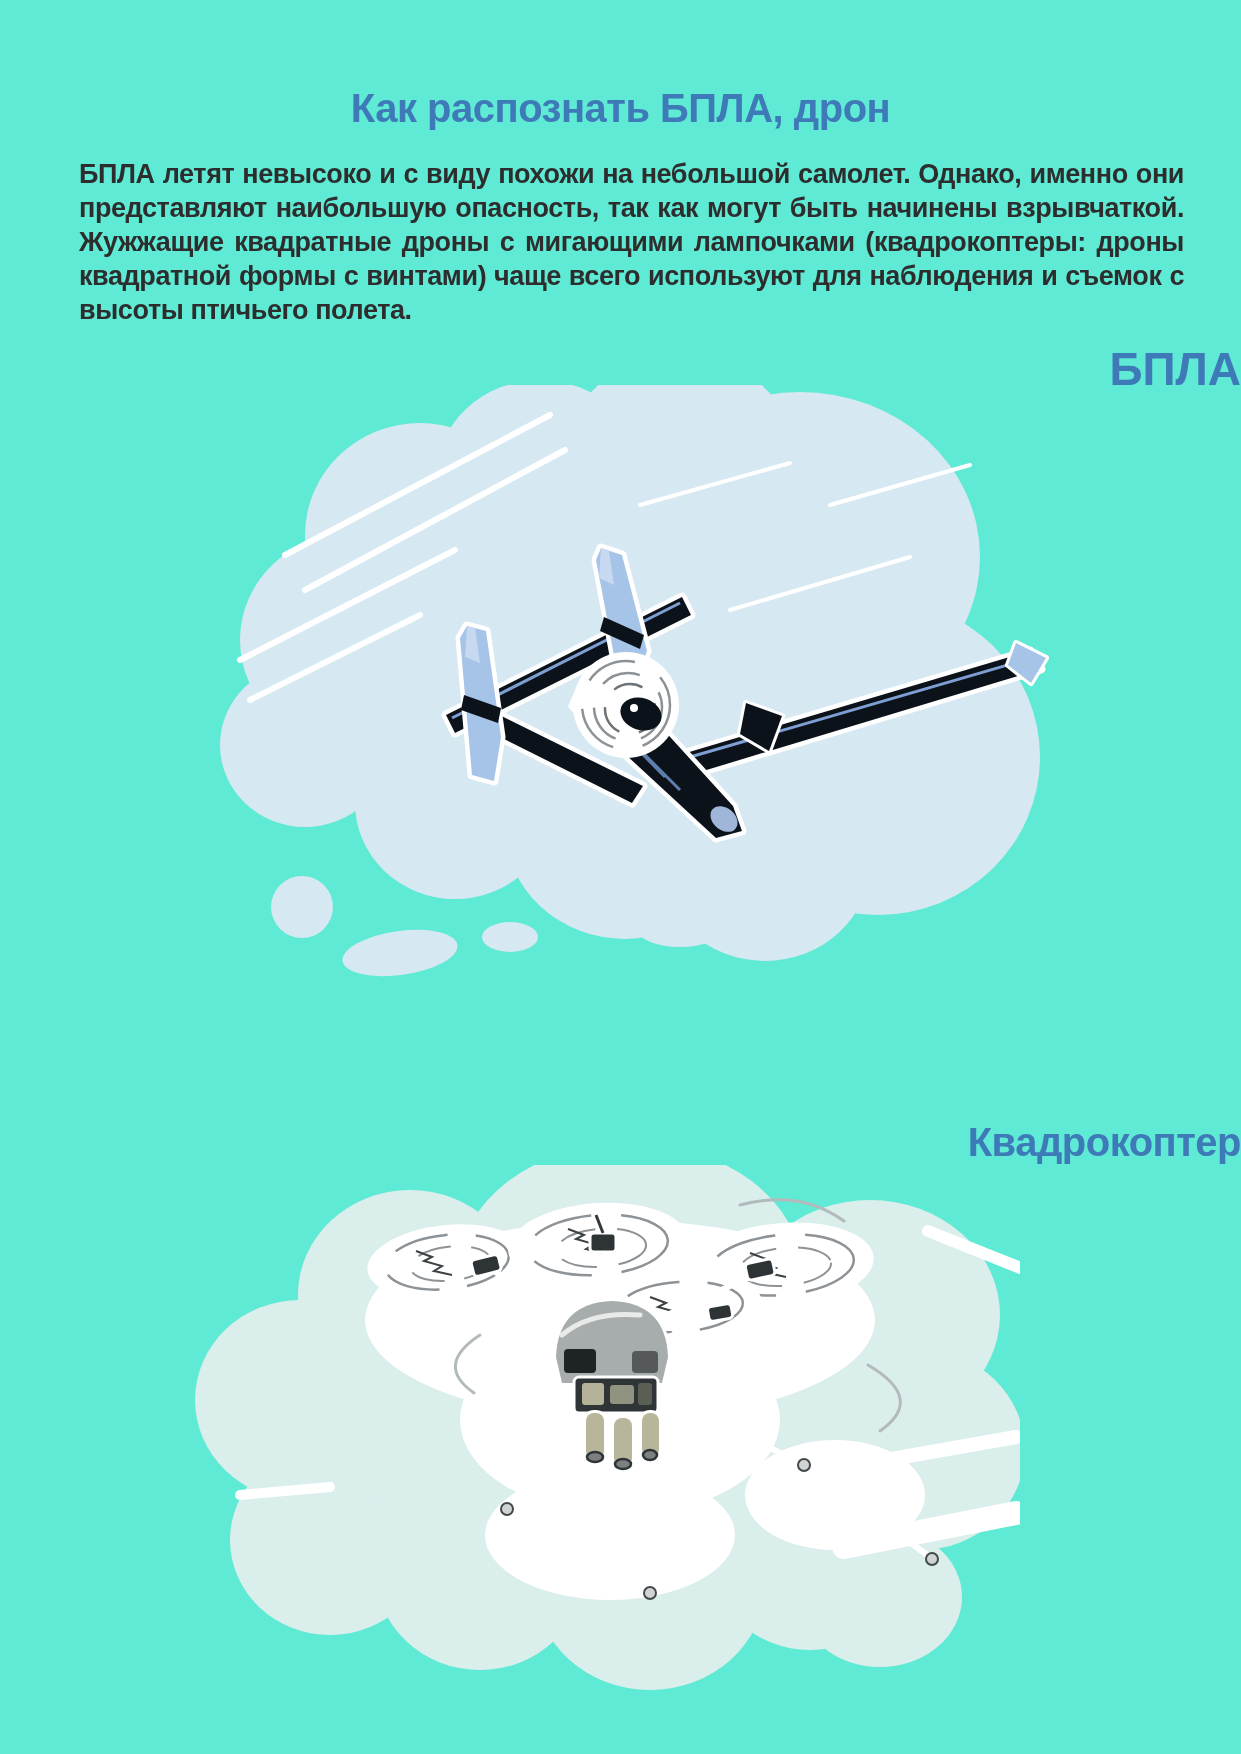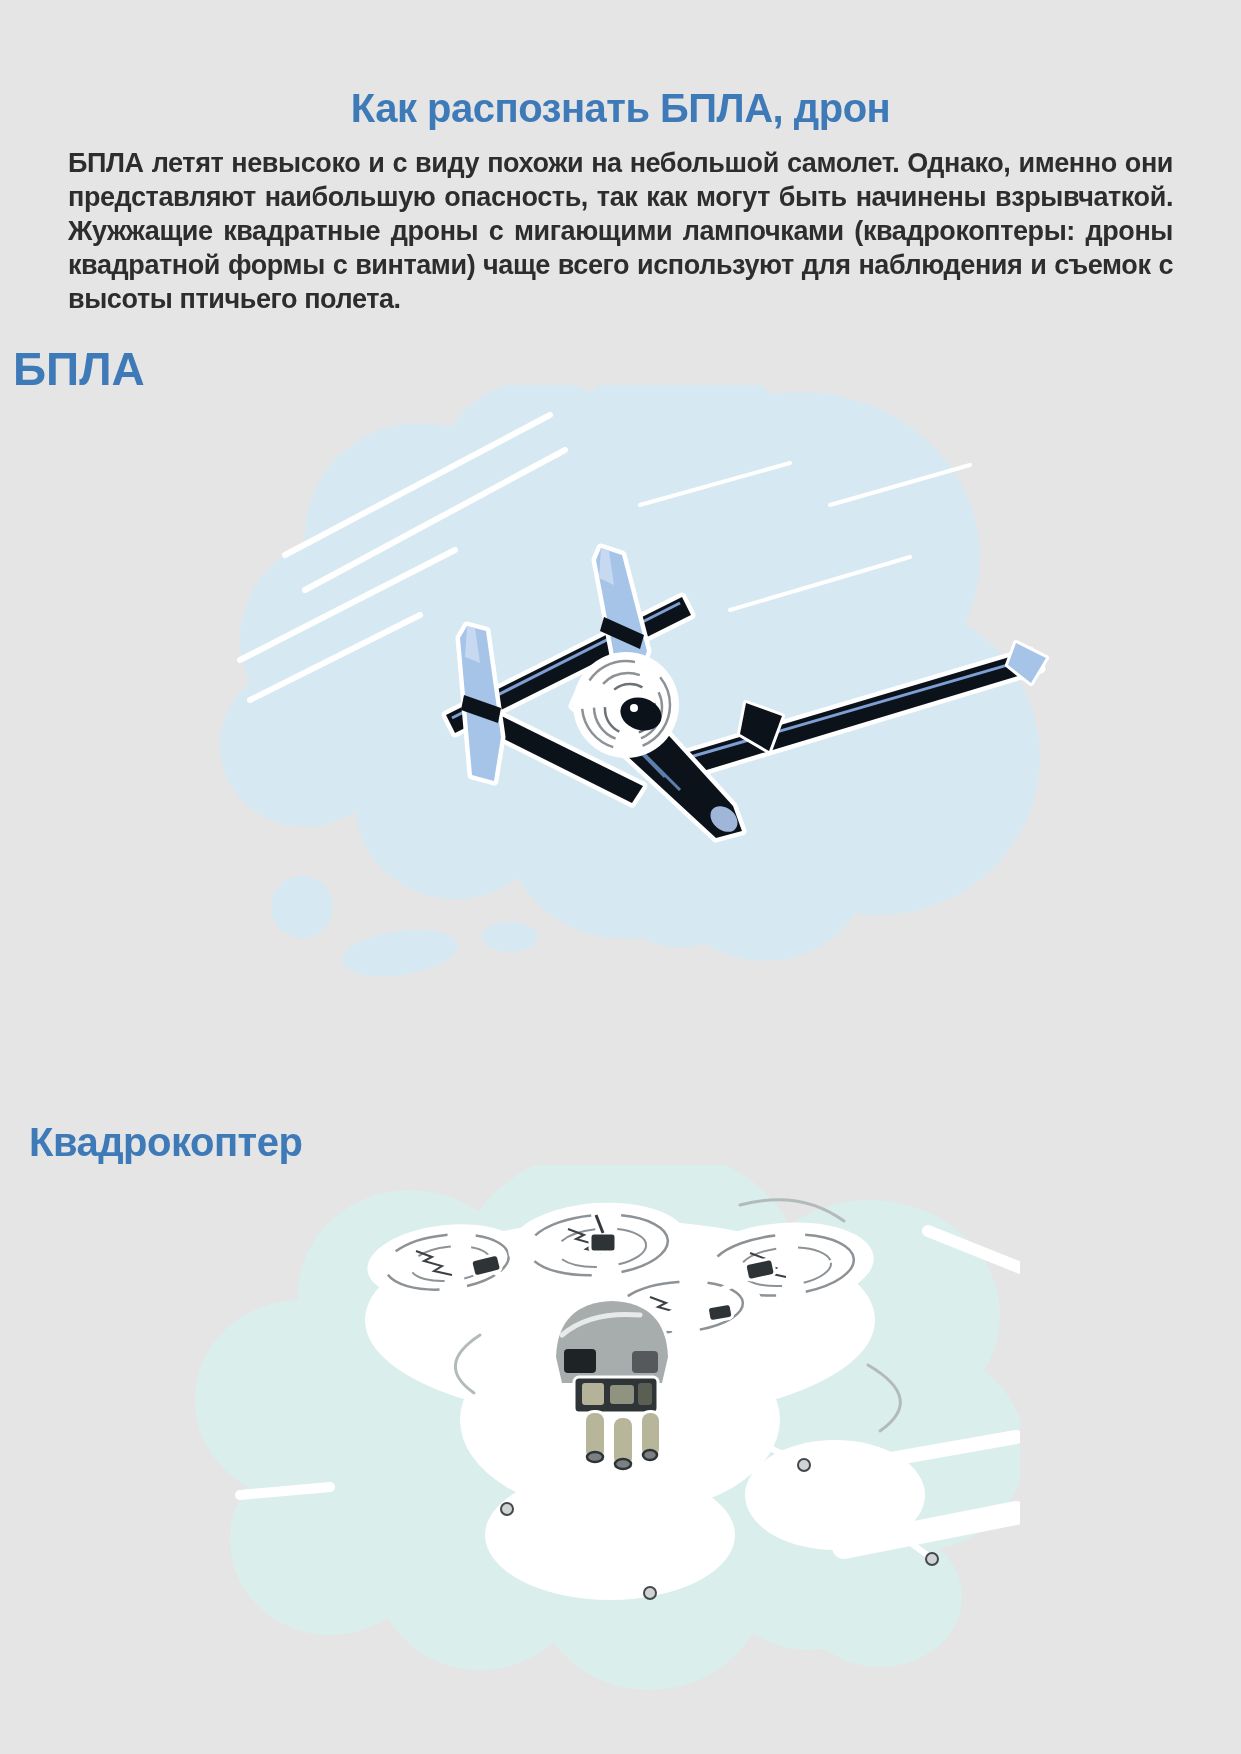--- a/index.html
+++ b/index.html
@@ -8,40 +8,40 @@
     --cloud-blue:#d6e8f2;
     --cloud-mint:#daeeec;
     --drone-dark:#0c1219;
     --drone-blue:#a6c3e8;
     --gray-sketch:#8d9296;
   }
   html,body{margin:0;padding:0;background:#ffffff;}
   .page{
     position:relative;
     width:1241px;height:1754px;
-    background:#e5e5e5;
+    background:#5eead4;
     font-family:"Liberation Sans","DejaVu Sans",sans-serif;
     overflow:hidden;
   }
   .page-title{
     position:absolute;left:0;right:0;top:86px;margin:0;
     text-align:center;
     font-size:40px;font-weight:bold;letter-spacing:-0.5px;
     color:var(--heading-blue);
   }
   .intro{
-    position:absolute;left:68px;width:1105px;top:146px;margin:0;
+    position:absolute;left:68px;width:1105px;top:146px;margin:11px;
     font-size:27px;font-weight:bold;line-height:34px;
     letter-spacing:-0.4px;
     text-align:justify;
     color:var(--body-text);
   }
   .section-heading{
-    position:absolute;left:13px;right:0;margin:0;
-    text-align:left;font-weight:bold;
+    position:absolute;left:0;right:0;margin:0;
+    text-align:right;font-weight:bold;
     color:var(--heading-blue);
   }
   .section-heading.bpla{top:342px;font-size:46px;letter-spacing:0px;}
   .section-heading.quad{top:1120px;font-size:40px;letter-spacing:-0.5px;padding-left:16px;}
   figure{margin:0;padding:0;position:absolute;}
   .fig-uav{left:210px;top:385px;width:840px;height:595px;}
   .fig-quad{left:180px;top:1165px;width:840px;height:560px;}
   svg{display:block;width:100%;height:100%;}
   .halo{stroke:#ffffff;stroke-width:9;stroke-linejoin:round;stroke-linecap:round;paint-order:stroke;}
   .halo-thin{stroke:#ffffff;stroke-width:6;stroke-linejoin:round;stroke-linecap:round;paint-order:stroke;}

